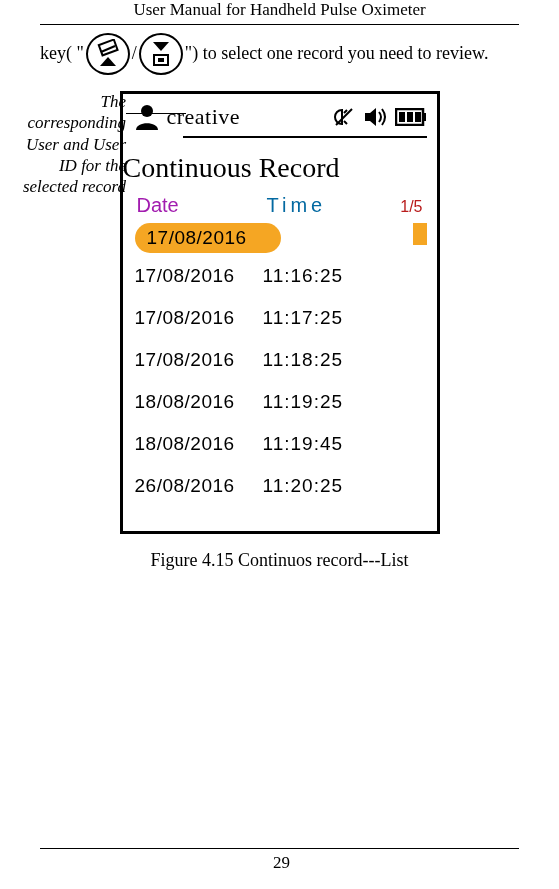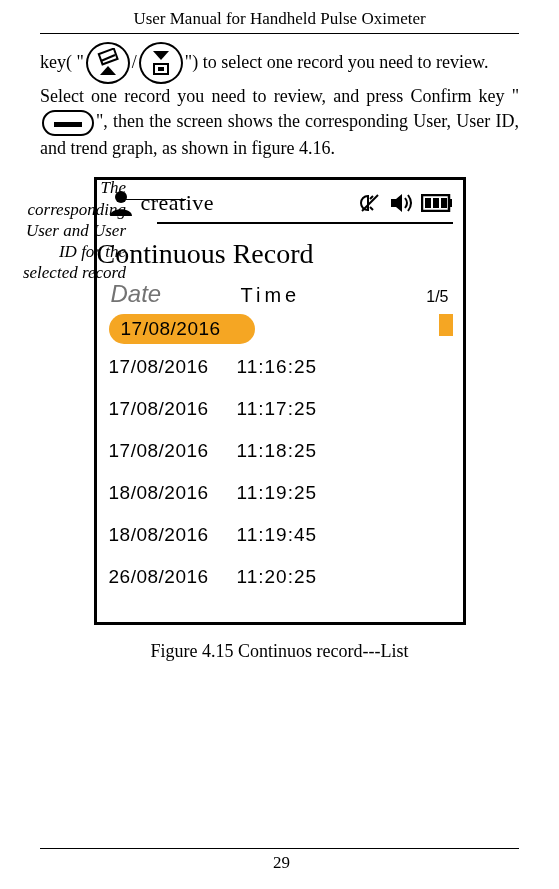--- a/index.html
+++ b/index.html
@@ -1,41 +1,41 @@
 <!DOCTYPE html>
 <html><head>
 <meta charset="utf-8">
 <style>
   * { box-sizing: border-box; margin: 0; padding: 0; }
   html, body { width: 559px; height: 889px; font-family: "Times New Roman", serif; background: #fff; color: #000; }
   .page { width: 559px; height: 889px; position: relative; padding: 0 40px; }
-  .header-title { text-align: center; font-size: 17px; padding-top: 9px; }
+  .header-title { text-align: center; font-size: 17px; padding-top: 0; }
   .header-rule { border: none; border-top: 1.5px solid #000; margin: 4px 0 8px 0; }
   .footer-rule { border: none; border-top: 1.5px solid #000; margin: 0; position: absolute; bottom: 40px; left: 40px; right: 40px; }
   .page-number { position: absolute; bottom: 16px; left: 4px; right: 0; text-align: center; font-size: 17px; }
   .body-text { font-size: 18px; line-height: 1.4; text-align: justify; }
   .body-text .line1 { display: flex; align-items: center; flex-wrap: nowrap; }
   .icon-btn { display: inline-flex; align-items: center; justify-content: center; width: 44px; height: 42px; border: 2.5px solid #000; border-radius: 50%; margin: 0 2px; vertical-align: middle; }
   .icon-oval { display: inline-block; width: 52px; height: 26px; border: 2.5px solid #000; border-radius: 13px; position: relative; vertical-align: middle; margin: 0 2px; }
   .icon-oval::after { content:""; position:absolute; left:10px; right:10px; top:10px; height:5px; background:#000; }
   .figure-area { position: relative; margin-top: 14px; }
   .annotation { position: absolute; left: -34px; top: 0; width: 120px; font-size: 17px; text-align: right; line-height: 1.25; font-style: italic; }
   .annot-line { position: absolute; left: 86px; top: 22px; width: 60px; height: 1px; background: #000; }
-  .device { width: 372px; margin: 16px auto; border: 3px solid #000; background: #fff; }
+  .device { width: 320px; margin: 16px auto; border: 3px solid #000; background: #fff; }
   .status-bar { display: flex; align-items: center; justify-content: space-between; padding: 6px 10px 2px 10px; height: 42px; }
   .status-left { display: flex; align-items: center; gap: 6px; }
   .status-right { display: flex; align-items: center; gap: 8px; }
   .logo-person { width: 28px; }
   .logo-text { font-size: 22px; font-weight: 500; letter-spacing: 0.5px; }
   .status-rule { border: none; border-top: 2px solid #000; margin: 0 10px 0 60px; }
   .screen-title { text-align: left; font-size: 28px; padding: 14px 0 10px 0; font-family: "Times New Roman", serif; }
   .columns { display: flex; padding: 0 14px; align-items: baseline; }
-  .col-date { color: #737373; font-size: 24px; font-family: Arial, sans-serif; width: 130px; font-style: italic; }
-  .col-time { color: #000000; font-size: 20px; font-family: Arial, sans-serif; letter-spacing: 4px; width: 110px; }
-  .col-page { color: #000000; font-size: 16px; font-family: Arial, sans-serif; margin-left: auto; }
+  .col-date { color: #a21caf; font-size: 20px; font-family: Arial, sans-serif; width: 130px; }
+  .col-time { color: #0369a1; font-size: 20px; font-family: Arial, sans-serif; letter-spacing: 4px; width: 110px; }
+  .col-page { color: #b91c1c; font-size: 16px; font-family: Arial, sans-serif; margin-left: auto; }
   .list { padding: 6px 12px 14px 12px; }
   .row { display: flex; align-items: flex-start; height: 42px; font-family: Arial, sans-serif; font-size: 19px; }
   .row .date { width: 128px; letter-spacing: 0.5px; }
   .row .time { width: 110px; letter-spacing: 1px; }
   .row.selected { position: relative; }
   .row.selected .pill { background: #f5a623; border-radius: 16px; padding: 4px 12px; display: flex; align-items: center; }
   .row.selected .pill .date { width: 122px; }
   .row.selected .marker { position: absolute; right: -2px; width: 14px; height: 22px; background: #f5a623; }
   .caption { text-align: center; font-size: 18px; margin-top: 2px; }
   svg { display: block; }
@@ -61,23 +61,20 @@
     </span>
     <span>/</span>
     <span class="icon-btn">
       <svg width="30" height="30" viewBox="0 0 30 30">
         <polygon points="15,12 7,3 23,3" fill="#000"></polygon>
         <rect x="8" y="16" width="14" height="10" fill="none" stroke="#000" stroke-width="2"></rect>
         <rect x="12" y="19" width="6" height="4" fill="#000"></rect>
       </svg>
     </span>
     <span>") to select one record you need to review.</span>
-  </div>
-  <div style="text-align:justify;">
-    <span>Select one record you need to review, and press Confirm key "</span><span class="icon-oval"></span><span>", then the screen shows the corresponding User, User ID, and trend graph, as shown in figure 4.16.</span>
   </div>
 </div>
 
 <div class="figure-area">
   <div class="annotation">The corresponding User and User ID for the selected record</div>
   <div class="annot-line"></div>
 
   <div class="device">
     <div class="status-bar">
       <div class="status-left">

